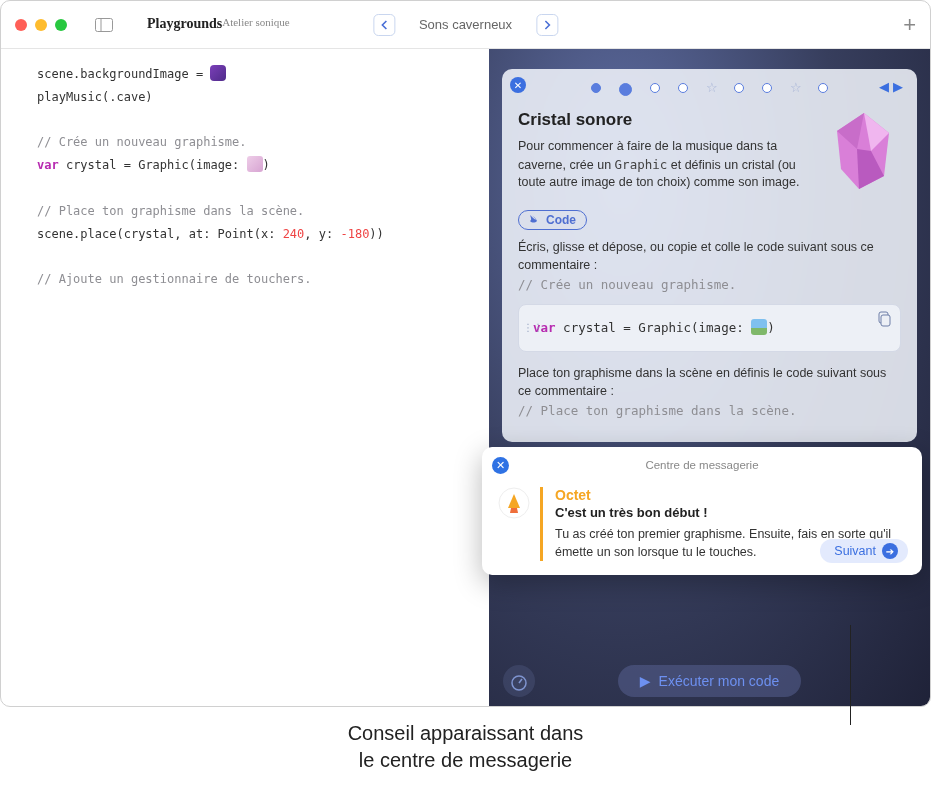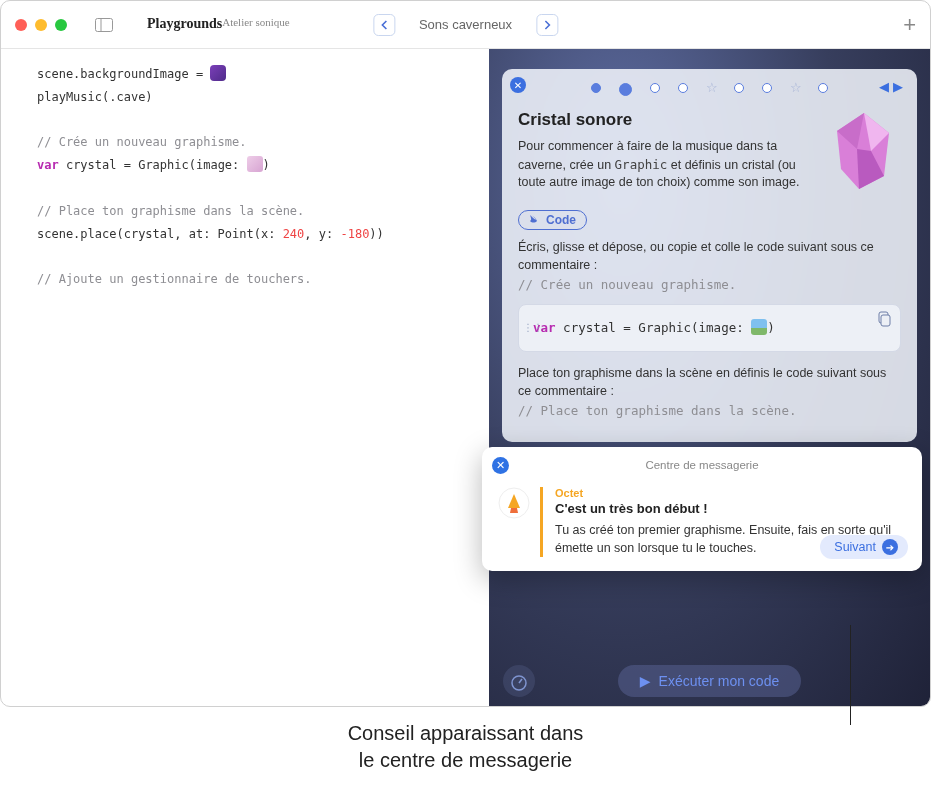--- a/index.html
+++ b/index.html
@@ -174,21 +174,21 @@
   display:flex;align-items:center;justify-content:center;cursor:pointer;
 }
 .popup-header { text-align: center; font-size: 11.5px; color: #888; margin-bottom: 16px; }
 .msg-row { display: flex; gap: 10px; }
 .avatar-orb {
   width: 32px; height: 32px; flex: none;
 }
 .msg-content {
   border-left: 3px solid #f5a623; padding-left: 12px;
 }
-.msg-sender { font-size: 11px; color: #f5a623; font-weight: 600; margin-bottom: 2px; }
+.msg-sender { font-size: 14px; color: #f5a623; font-weight: 600; margin-bottom: 2px; }
 .msg-title { font-size: 13px; font-weight: 700; color: #222; margin-bottom: 6px; }
 .msg-body { font-size: 12.5px; color: #333; line-height: 1.4; }
 .popup-next {
   position: absolute; right: 14px; bottom: 12px;
   background: #e3eafd; color: #3b6fe0; border-radius: 14px;
   padding: 4px 10px 4px 14px; font-size: 12.5px; font-weight: 500;
   display: flex; align-items: center; gap: 6px; cursor: pointer;
 }
 .popup-next .arrow-circ {
   width: 16px; height: 16px; border-radius: 50%; background: #3b6fe0;

